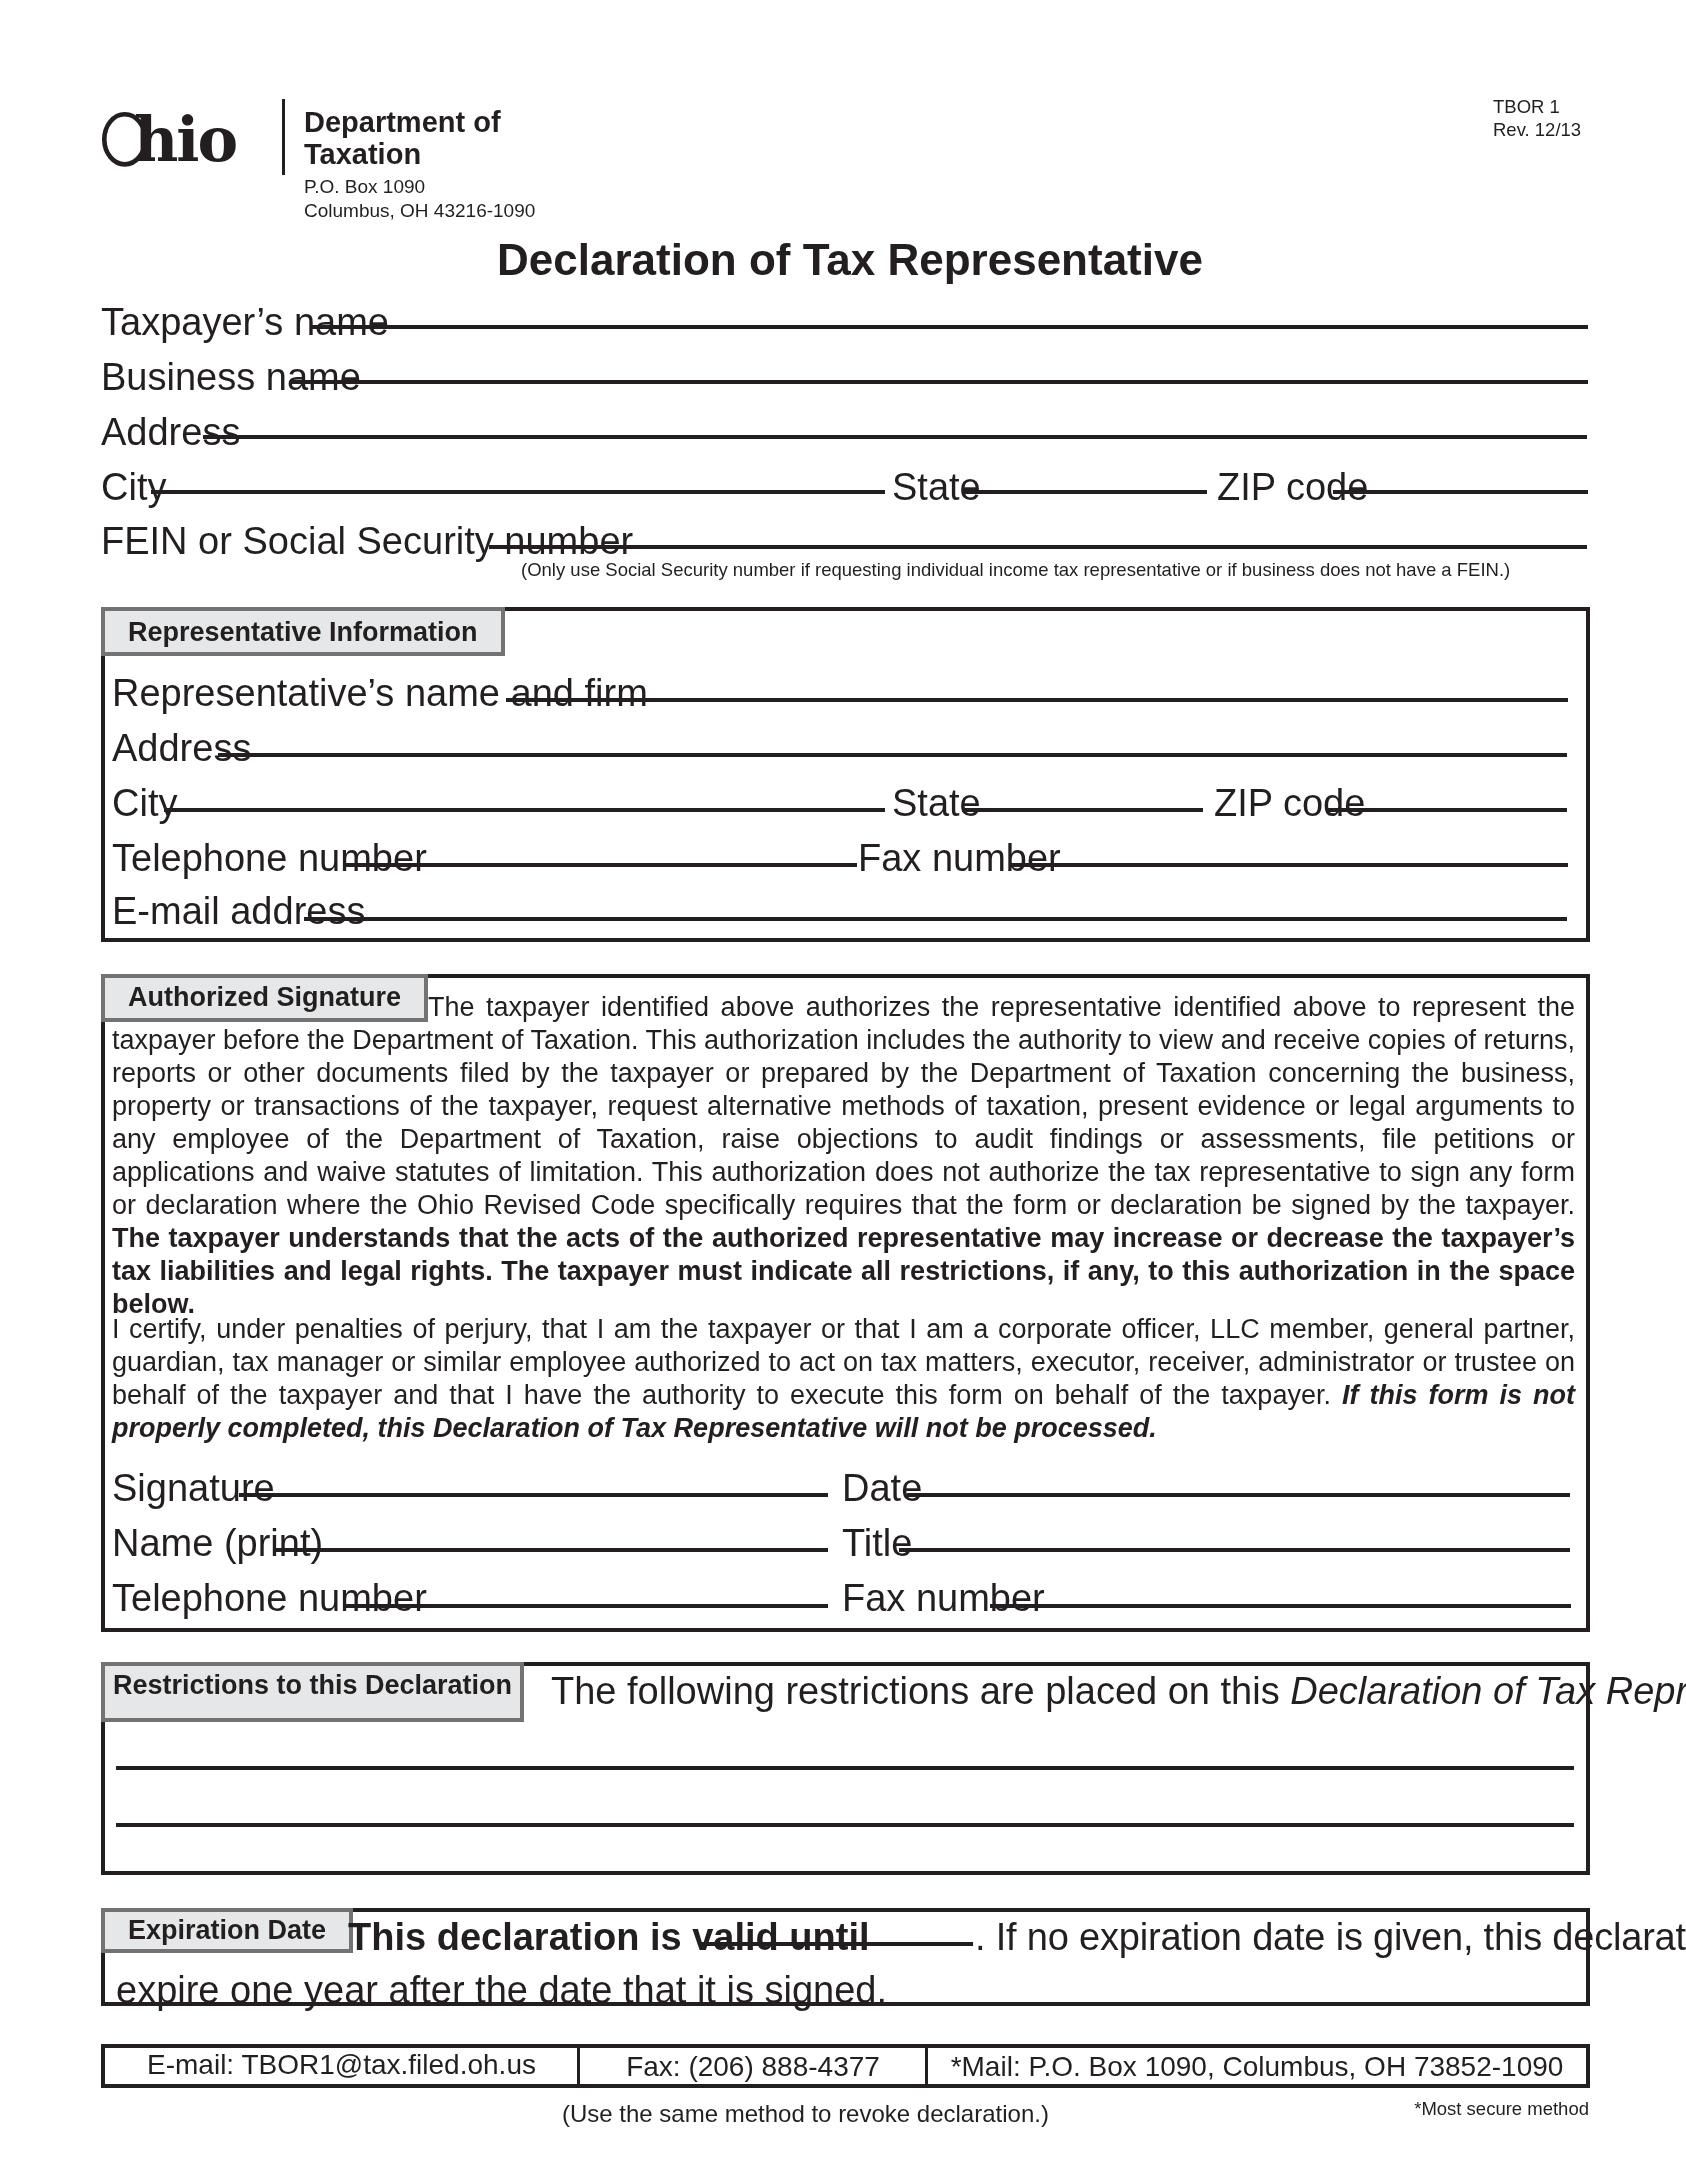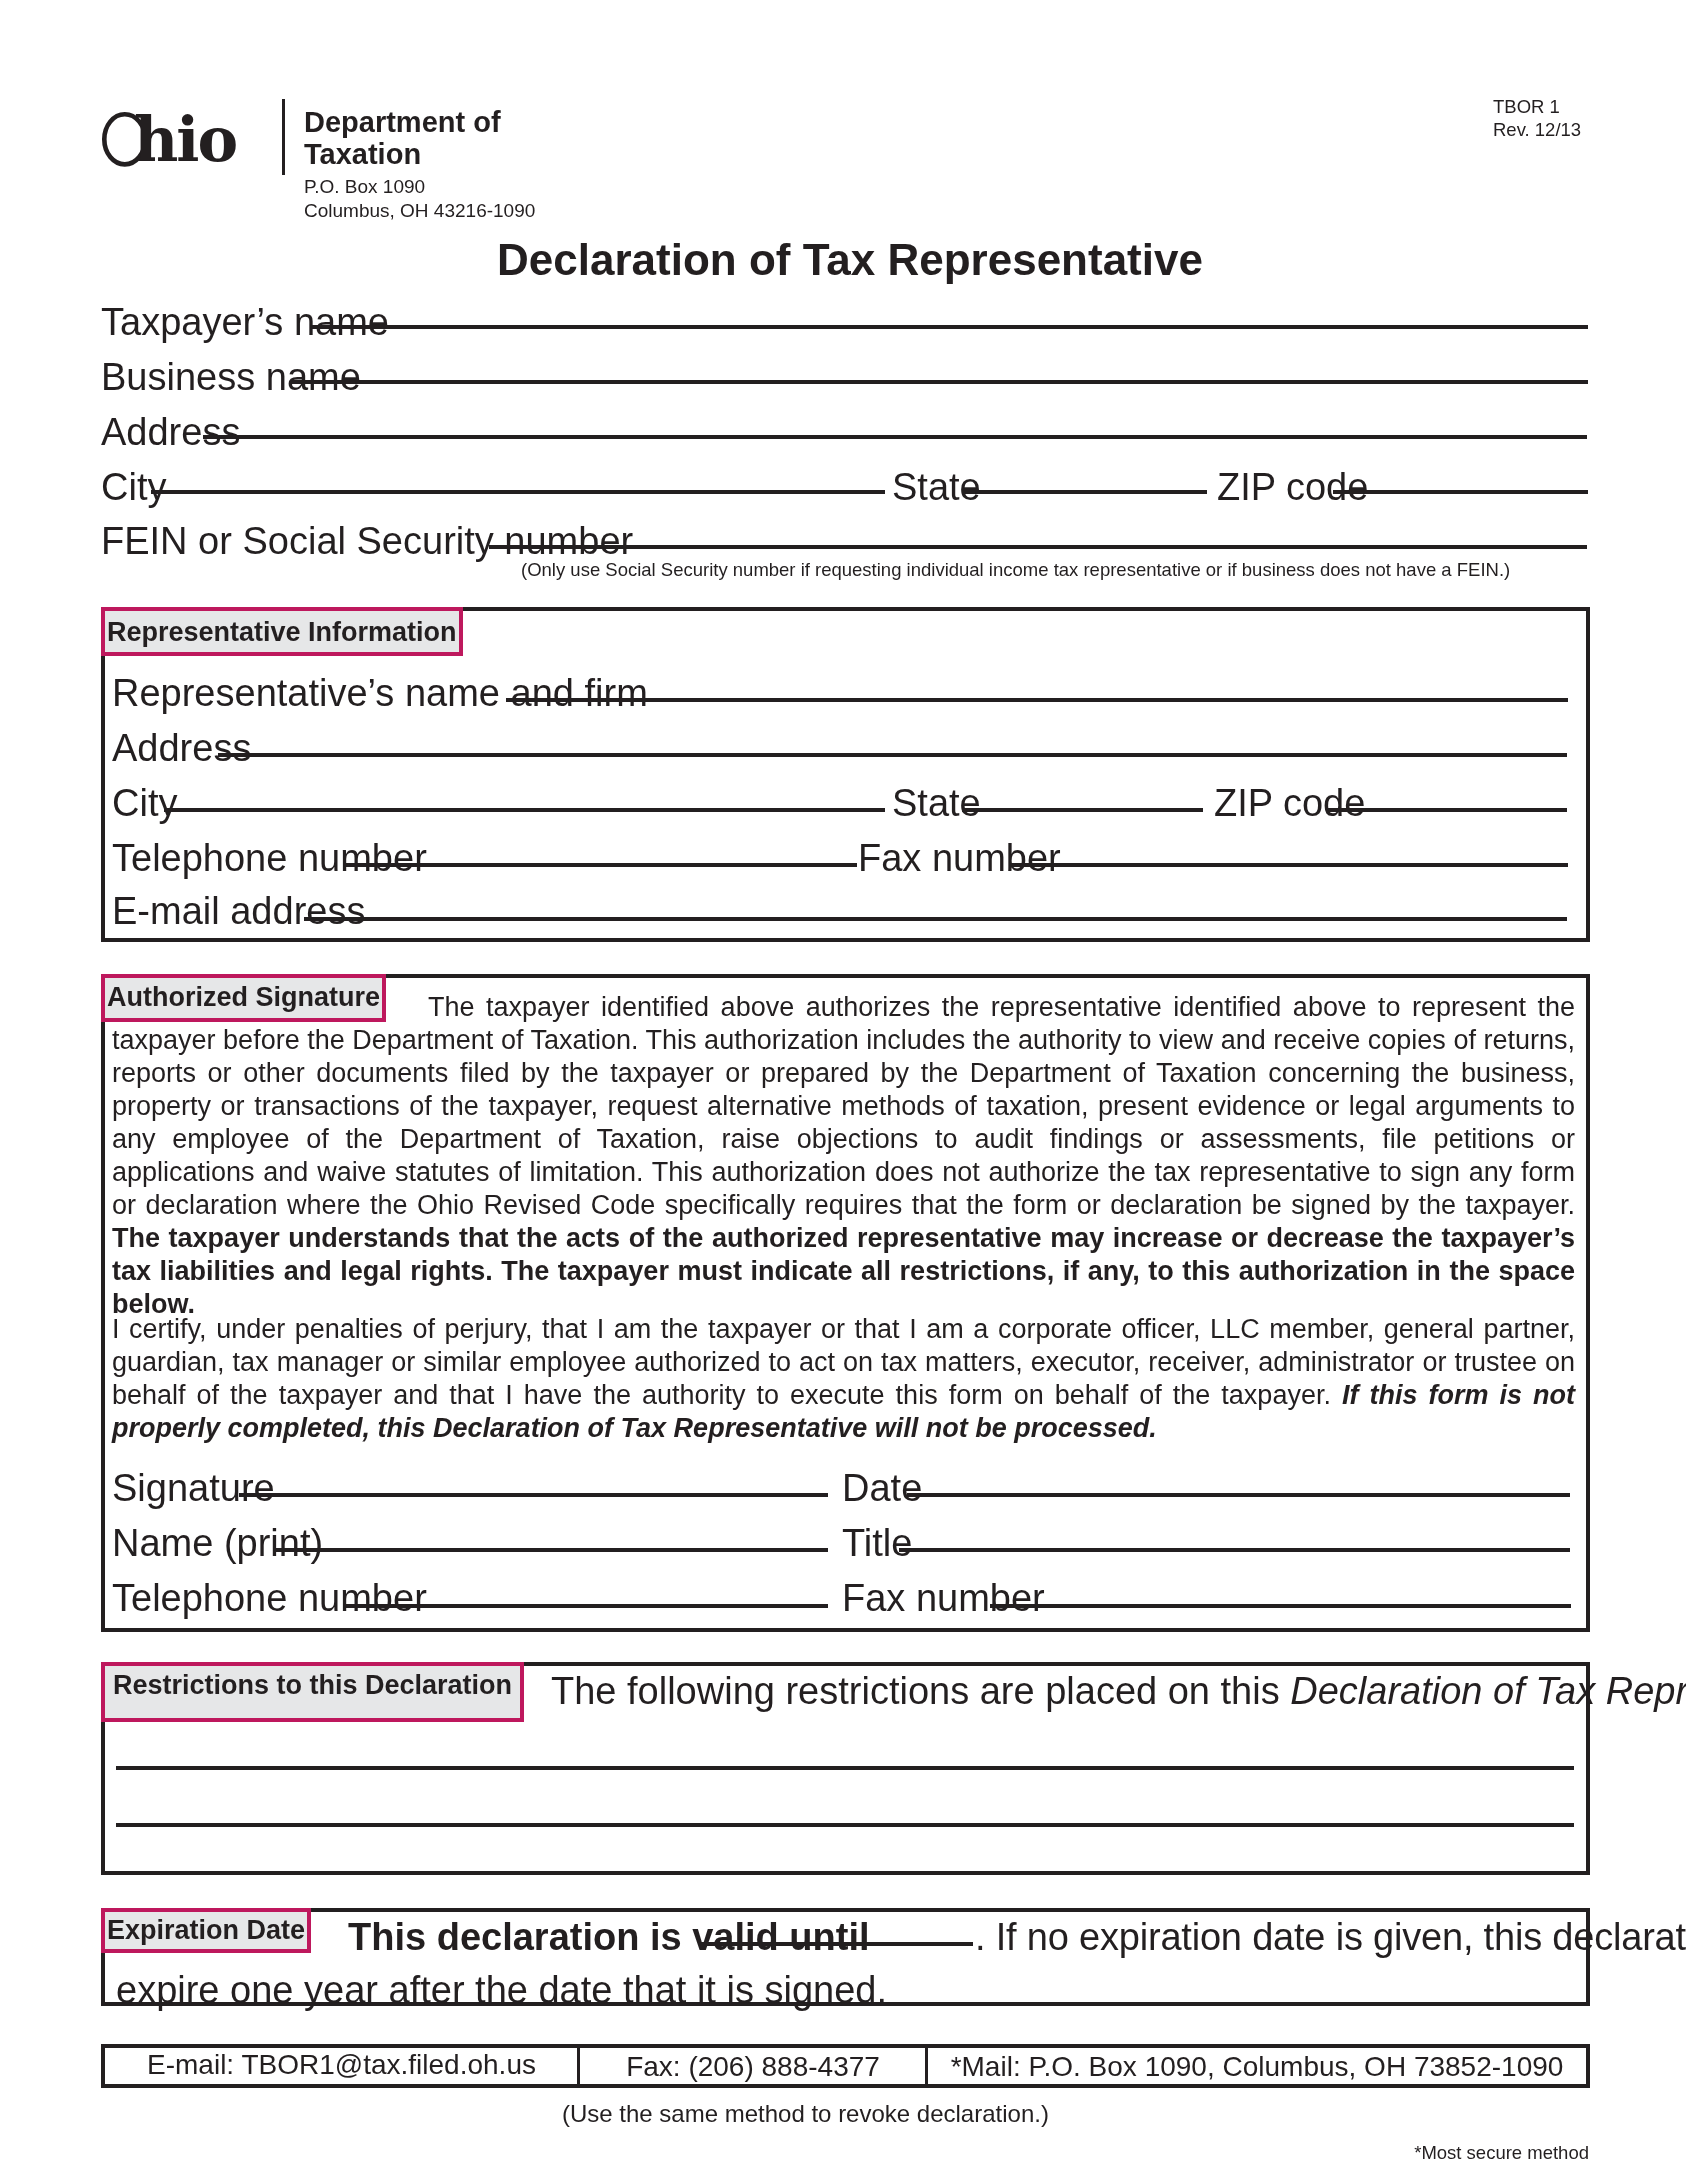--- a/index.html
+++ b/index.html
@@ -2,22 +2,22 @@
 <html style="font-size:10.6px"><head>
 <meta charset="utf-8">
 <style>
   html, body { margin:0; padding:0; background:#ffffff; }
   body { width:1687px; height:2183px; position:relative; overflow:hidden;
          font-family:"Liberation Sans", sans-serif; color:#231f20; }
   .abs { position:absolute; }
   .lbl { position:absolute; font-size:38px; line-height:32px; white-space:nowrap; }
   .line { position:absolute; height:4px; background:#231f20; }
   .box { position:absolute; border:4px solid #231f20; box-sizing:border-box; }
-  .tab { position:absolute; background:#e6e7e8; border:4px solid #be185d; box-sizing:border-box;
-         font-weight:bold; font-size:27px; line-height:37px; padding:0 2px; white-space:nowrap; }
+  .tab { position:absolute; background:#e6e7e8; border:4px solid #737373; box-sizing:border-box;
+         font-weight:bold; font-size:27px; line-height:37px; padding:0 23px; white-space:nowrap; }
   .para { position:absolute; font-size:27px; line-height:33px; text-align:justify; }
   .para b { font-weight:bold; }
   .cell { position:absolute; font-size:28px; line-height:38px; text-align:center; white-space:nowrap; }
 </style>
 </head>
 <body>
 
 <div class="abs" style="left:101px; top:105px; width:165px; height:66px;">
   <svg width="165" height="66" viewBox="0 0 250 100">
     <ellipse cx="36" cy="52" rx="31" ry="38" fill="none" stroke="#231f20" stroke-width="7"></ellipse>
@@ -128,14 +128,14 @@
 <span class="lbl" style="left:116px; top:1962px;margin-top:12px;">expire one year after the date that it is signed.</span>
 
 <div class="box" style="left:101px; top:2044px; width:1489px; height:44px;"></div>
 <div class="abs" style="left:577px; top:2044px; width:3.3px; height:44px; background:#231f20;"></div>
 <div class="abs" style="left:925px; top:2044px; width:3.3px; height:44px; background:#231f20;"></div>
 <div class="cell" style="left:105px; width:473px; top:2046px;">E-mail: TBOR1@tax.filed.oh.us</div>
 <div class="cell" style="left:581px; width:344px; top:2048px;">Fax: (206) 888-4377</div>
 <div class="cell" style="left:928px; width:658px; top:2048px;">*Mail: P.O. Box 1090, Columbus, OH 73852-1090</div>
 
 <div class="abs" style="left:562px; top:2097px; font-size:24px; line-height:33px; white-space:nowrap;">(Use the same method to revoke declaration.)</div>
-<div class="abs" style="right:98px; top:2098px; font-size:18.5px; line-height:22.5px; white-space:nowrap;margin-top:44px;">*Most secure method</div>
+<div class="abs" style="right:98px; top:2098px; font-size:18.5px; line-height:22.5px; white-space:nowrap;">*Most secure method</div>
 
 
 </body></html>

